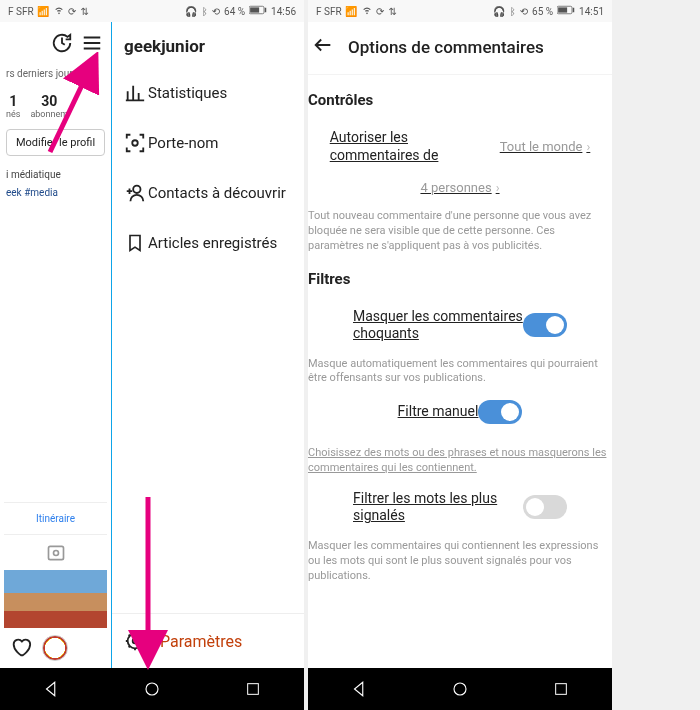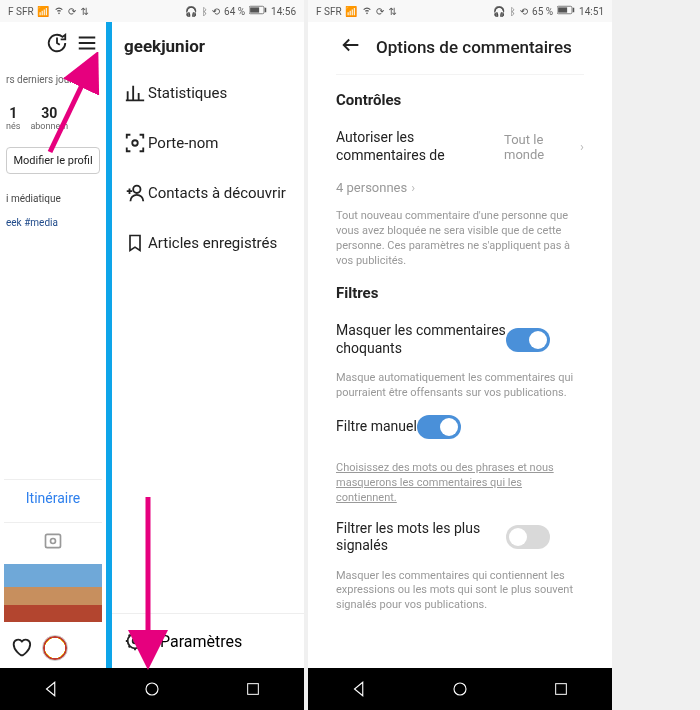--- a/index.html
+++ b/index.html
@@ -31,49 +31,48 @@
     font-size: 10px;
     color: #555;
   }
   .status-left, .status-right { display: flex; align-items: center; gap: 4px; }
   .status-right span { font-size: 10px; }
   .icon-svg { display: block; }
   
   .left-body { flex: 1; display: flex; position: relative; }
   .profile-strip {
     width: 112px;
-    border-right: 6px solid #0ea5e9;
+    border-right: 1px solid #0ea5e9;
     display: flex;
     flex-direction: column;
     font-size: 12px;
     color: #333;
     padding: 6px 4px 0 4px;
     position: relative;
-    gap: 6px;
   }
   .top-row-icons { display:flex; justify-content:flex-end; gap:8px; padding:4px 4px 8px; }
   .profile-strip .timeframe { font-size: 10px; color: #666; padding: 6px 2px 10px; }
   .stats-row { display: flex; gap: 10px; padding: 4px 2px 10px; }
   .stat { text-align: center; }
   .stat .num { font-weight: 700; color: #222; font-size: 14px; }
   .stat .lbl { font-size: 9px; color: #666; }
   .edit-btn {
     border: 1px solid #ccc;
     border-radius: 4px;
     padding: 6px 4px;
     font-size: 11px;
     text-align: center;
     color: #222;
     background: #fff;
     margin: 0 2px 12px;
   }
   .bio { font-size: 10px; color: #444; line-height: 1.3; padding: 0 2px 6px; }
   .hashline { color: #1f4a8a; font-size: 10px; padding: 0 2px 8px; }
   .spacer-flex { flex: 1; }
-  .itin { color: #2f80ed; font-size: 14px; text-align: center; padding: 10px 0; border-top:1px solid #eee;}
+  .itin { color: #2f80ed; font-size: 10px; text-align: center; padding: 10px 0; border-top:1px solid #eee;}
   .grid-row {
     height: 36px; border-top: 1px solid #eee; display:flex; align-items:center; justify-content:center;
   }
   .thumb-row { height: 58px; background:#ddd; position:relative; overflow:hidden; }
   .thumb-img {
     position:absolute; inset:0;
     background: linear-gradient(180deg,#6fa8d8 0 40%, #c78f5e 40% 70%, #b3452f 70% 100%);
   }
   .like-row { height: 40px; display:flex; align-items:center; gap:10px; padding:0 6px; }
   .story-circ {
@@ -88,40 +87,41 @@
   }
   .menu-item {
     display:flex; align-items:center; gap:2px; padding: 14px 12px;
     font-size: 15px; color:#222;
   }
   .menu-icon-wrap { width:22px; height:22px; display:flex; align-items:center; justify-content:center; }
   .menu-bottom {
     margin-top:auto;
     border-top:1px solid #eee;
     display:flex; align-items:center; gap:14px; padding: 16px 12px;
-    font-size: 16px; color:#000000;
+    font-size: 16px; color:#c2410c;
   }
   
   .arrow-svg { position:absolute; pointer-events:none; }
   
   .navbar {
     height: 42px; background:#000; display:flex; align-items:center; justify-content:space-around;
   }
   .nav-btn { width:40px; height:28px; display:flex; align-items:center; justify-content:center; }
 
   
-  .r-body { flex:1; overflow-y:hidden; padding: 0 28px; color:#222; }
+  .r-body { flex:1; overflow-y:hidden; padding: 0 0; color:#222; }
   .r-header {
     display:flex; align-items:center; gap:14px; padding: 12px 4px 14px; border-bottom:1px solid #f3f3f3;
   }
   .r-header .ttl { font-size:17px; font-weight:500; }
   .section-h { font-weight:700; font-size:15px; margin:16px 0 12px; }
   .row {
-    display:flex; align-items:center; justify-content:flex-start;
+    display:flex; align-items:center; justify-content:center;
     padding: 8px 0;
+    text-decoration: underline;
   }
   .row .lbl { font-size:14px; color:#222; max-width: 170px; line-height:1.25; }
   .row .val { font-size:13px; color:#999; display:flex; align-items:center; gap:4px; }
   .helper { font-size:11px; color:#999; line-height:1.35; margin:6px 0 6px; }
   .toggle {
     width:44px; height:24px; border-radius:12px; background:#4a90d9; position:relative;
   }
   .toggle::after {
     content:""; position:absolute; right:3px; top:3px; width:18px; height:18px; border-radius:50%; background:#fff;
   }

